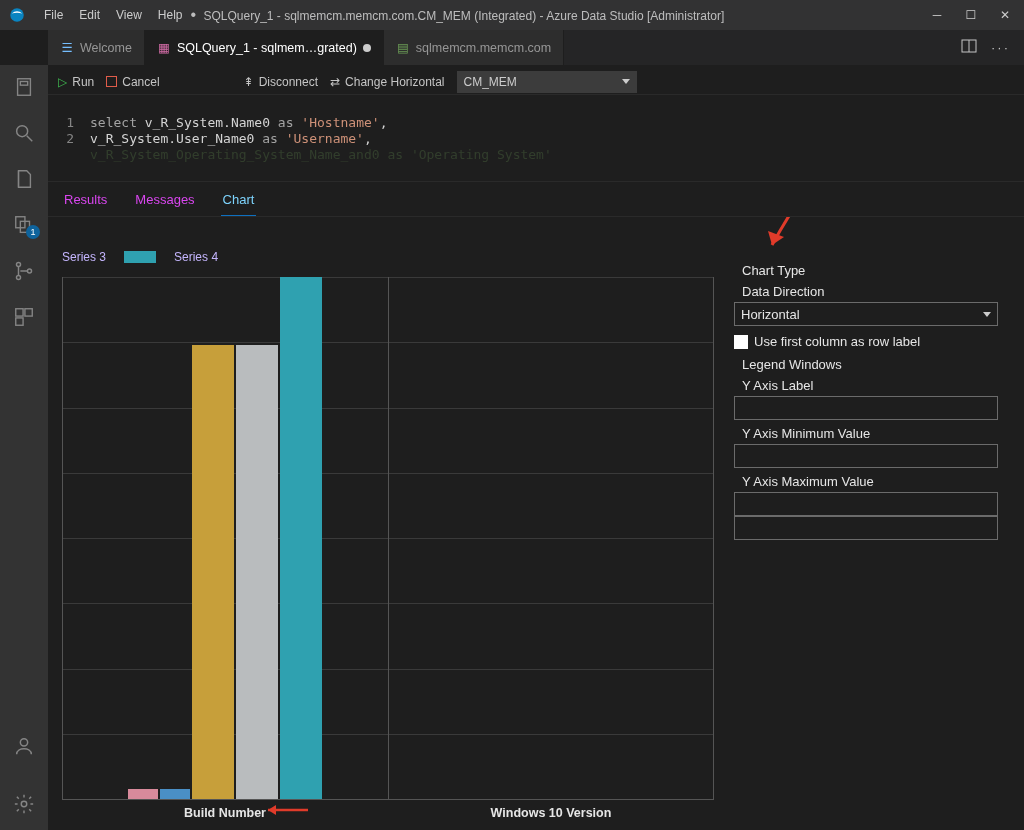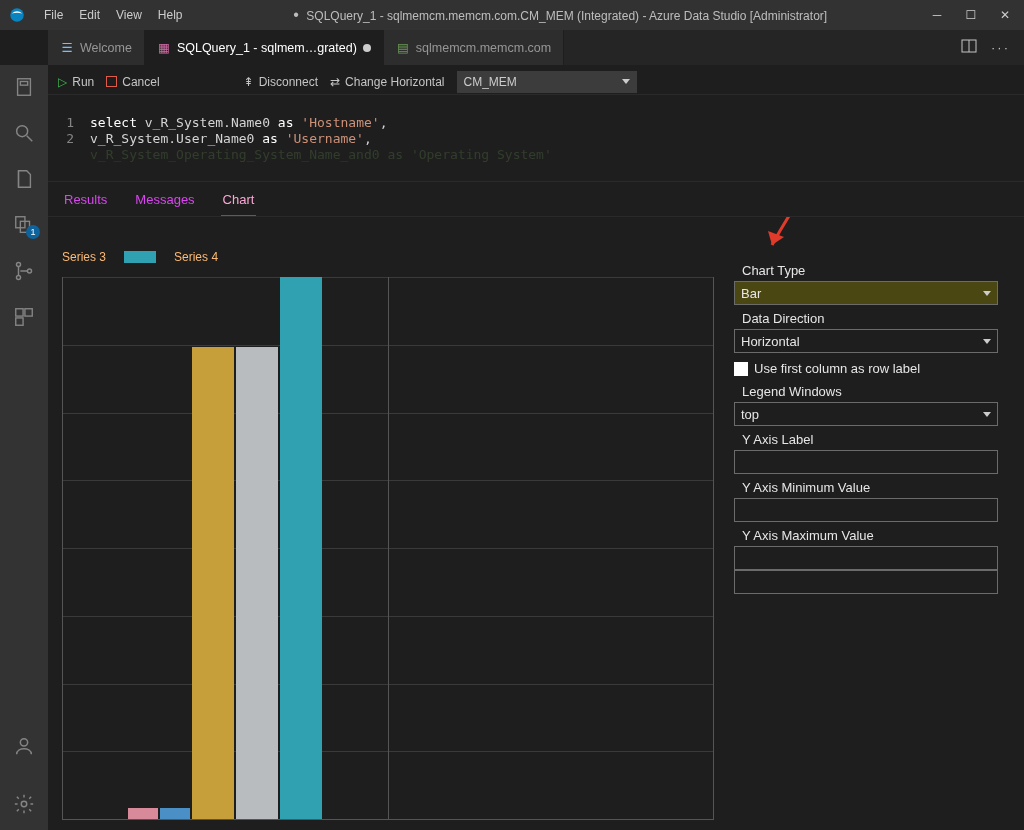--- a/index.html
+++ b/index.html
@@ -25,21 +25,20 @@
   .titlebar .app-icon {
     width: 18px; height: 18px; margin-right: 10px;
   }
   .titlebar .menu-item {
     padding: 16px 8px;
     line-height: 30px;
     cursor: default;
   }
   .titlebar .title-text {
     flex: 1;
-    text-align: center;
     opacity: .9;
     white-space: nowrap;
     overflow: hidden;
   }
   .titlebar .title-text .dirty { font-size: 16px; margin-right: 4px; }
   .titlebar .win-controls { display: flex; gap: 20px; padding-right: 4px; }
   .titlebar .win-controls span { width: 14px; text-align: center; }
   
   .editor-tabs {
     height: 35px;
@@ -103,37 +102,37 @@
   
   .code {
     font-family: Consolas, monospace;
     font-size: 13px;
     padding: 4px 0 2px 0;
     line-height: 16px;
     white-space: pre;
     color:#d4d4d4;
   }
   .code .ln { display:inline-block; width:42px; text-align:right; color:#858585; padding-right:16px; }
-  .kw { color:#ffffff; }
+  .kw { color:#a3a3a3; }
   .str { color:#ce9178; }
   .cut { color:#6a9955; } 
   
   .results-panel { flex:1; display:flex; flex-direction:column; border-top:1px solid #2a2a2a; overflow:hidden; }
   .results-tabs {
     display:flex; gap:24px; padding: 6px 14px 0 14px; font-size:13px;
     border-bottom:1px solid #2a2a2a;
   }
   .results-tab { padding: 4px 2px 8px 2px; color:#d946ef; }
-  .results-tab.active { color:#f9a8d4; border-bottom:1px solid #0e70c0; }
+  .results-tab.active { color:#7dd3fc; border-bottom:1px solid #0e70c0; }
   .results-body { flex:1; display:flex; overflow:hidden; }
   
   .chart-area {
     flex:1; padding: 30px 10px 10px 14px; display:flex; flex-direction:column; position:relative;
   }
-  .legend { display:flex; gap:18px; align-items:center; font-size:12px; color:#fdba74; margin-bottom:10px; height:20px;}
+  .legend { display:flex; gap:18px; align-items:center; font-size:12px; color:#c4b5fd; margin-bottom:10px; height:20px;}
   .legend .swatch { width:32px; height:12px; display:inline-block; }
   .plot {
     flex:1; position:relative; border-left:1px solid #555; border-bottom:1px solid #555;
     display:flex;
   }
   
   .plot .grid {
     position:absolute; inset:0; pointer-events:none;
   }
   .plot .grid div {
@@ -341,50 +340,52 @@
             </div>
             <div class="x-cat">
               <div class="bar" style="height:2%;background:#d88a9b;width:30px"></div>
               <div class="bar" style="height:2%;background:#4a8fc6;width:30px"></div>
               <div class="bar" style="height:87%;background:#c79f3a"></div>
               <div class="bar" style="height:87%;background:#b9bcbe"></div>
               <div class="bar" style="height:100%;background:#2fa1b0"></div>
             </div>
             <div class="x-cat"></div>
           </div>
+          <div class="xlabels">
+            <div style="position:relative">
+              <span>Build Number</span>
+              <svg class="arrow-svg" width="50" height="20" style="left:198px;top:-4px">
+                <path d="M48 8 L8 8" stroke="#e03b2a" stroke-width="2.5" fill="none"></path>
+                <path d="M8 8 L16 3 L16 13 Z" fill="#e03b2a"></path>
+              </svg>
+            </div>
+            <div>Windows 10 Version</div>
+          </div>
         </div>
 
         <div class="chart-options">
           <svg class="arrow-svg" width="80" height="90" style="left:20px;top:-42px">
             <path d="M70 5 Q50 30 28 70" stroke="#e03b2a" stroke-width="3" fill="none"></path>
             <path d="M28 70 L24 56 L40 62 Z" fill="#e03b2a"></path>
           </svg>
 
           <label class="fld-label">Chart Type</label>
-          <div class="select hl">
-            <span>Bar</span>
-            <span class="chevron-down"></span>
-          </div>
 
           <label class="fld-label">Data Direction</label>
           <div class="select">
             <span>Horizontal</span>
             <span class="chevron-down"></span>
           </div>
 
           <div class="checkbox-row">
             <span class="checkbox"></span>
             <span>Use first column as row label</span>
           </div>
 
           <label class="fld-label">Legend Windows</label>
-          <div class="select">
-            <span>top</span>
-            <span class="chevron-down"></span>
-          </div>
 
           <label class="fld-label">Y Axis Label</label>
           <input type="text" style="">
 
           <label class="fld-label">Y Axis Minimum Value</label>
           <input type="text" style="">
 
           <label class="fld-label">Y Axis Maximum Value</label>
           <input type="text" style="">
 

